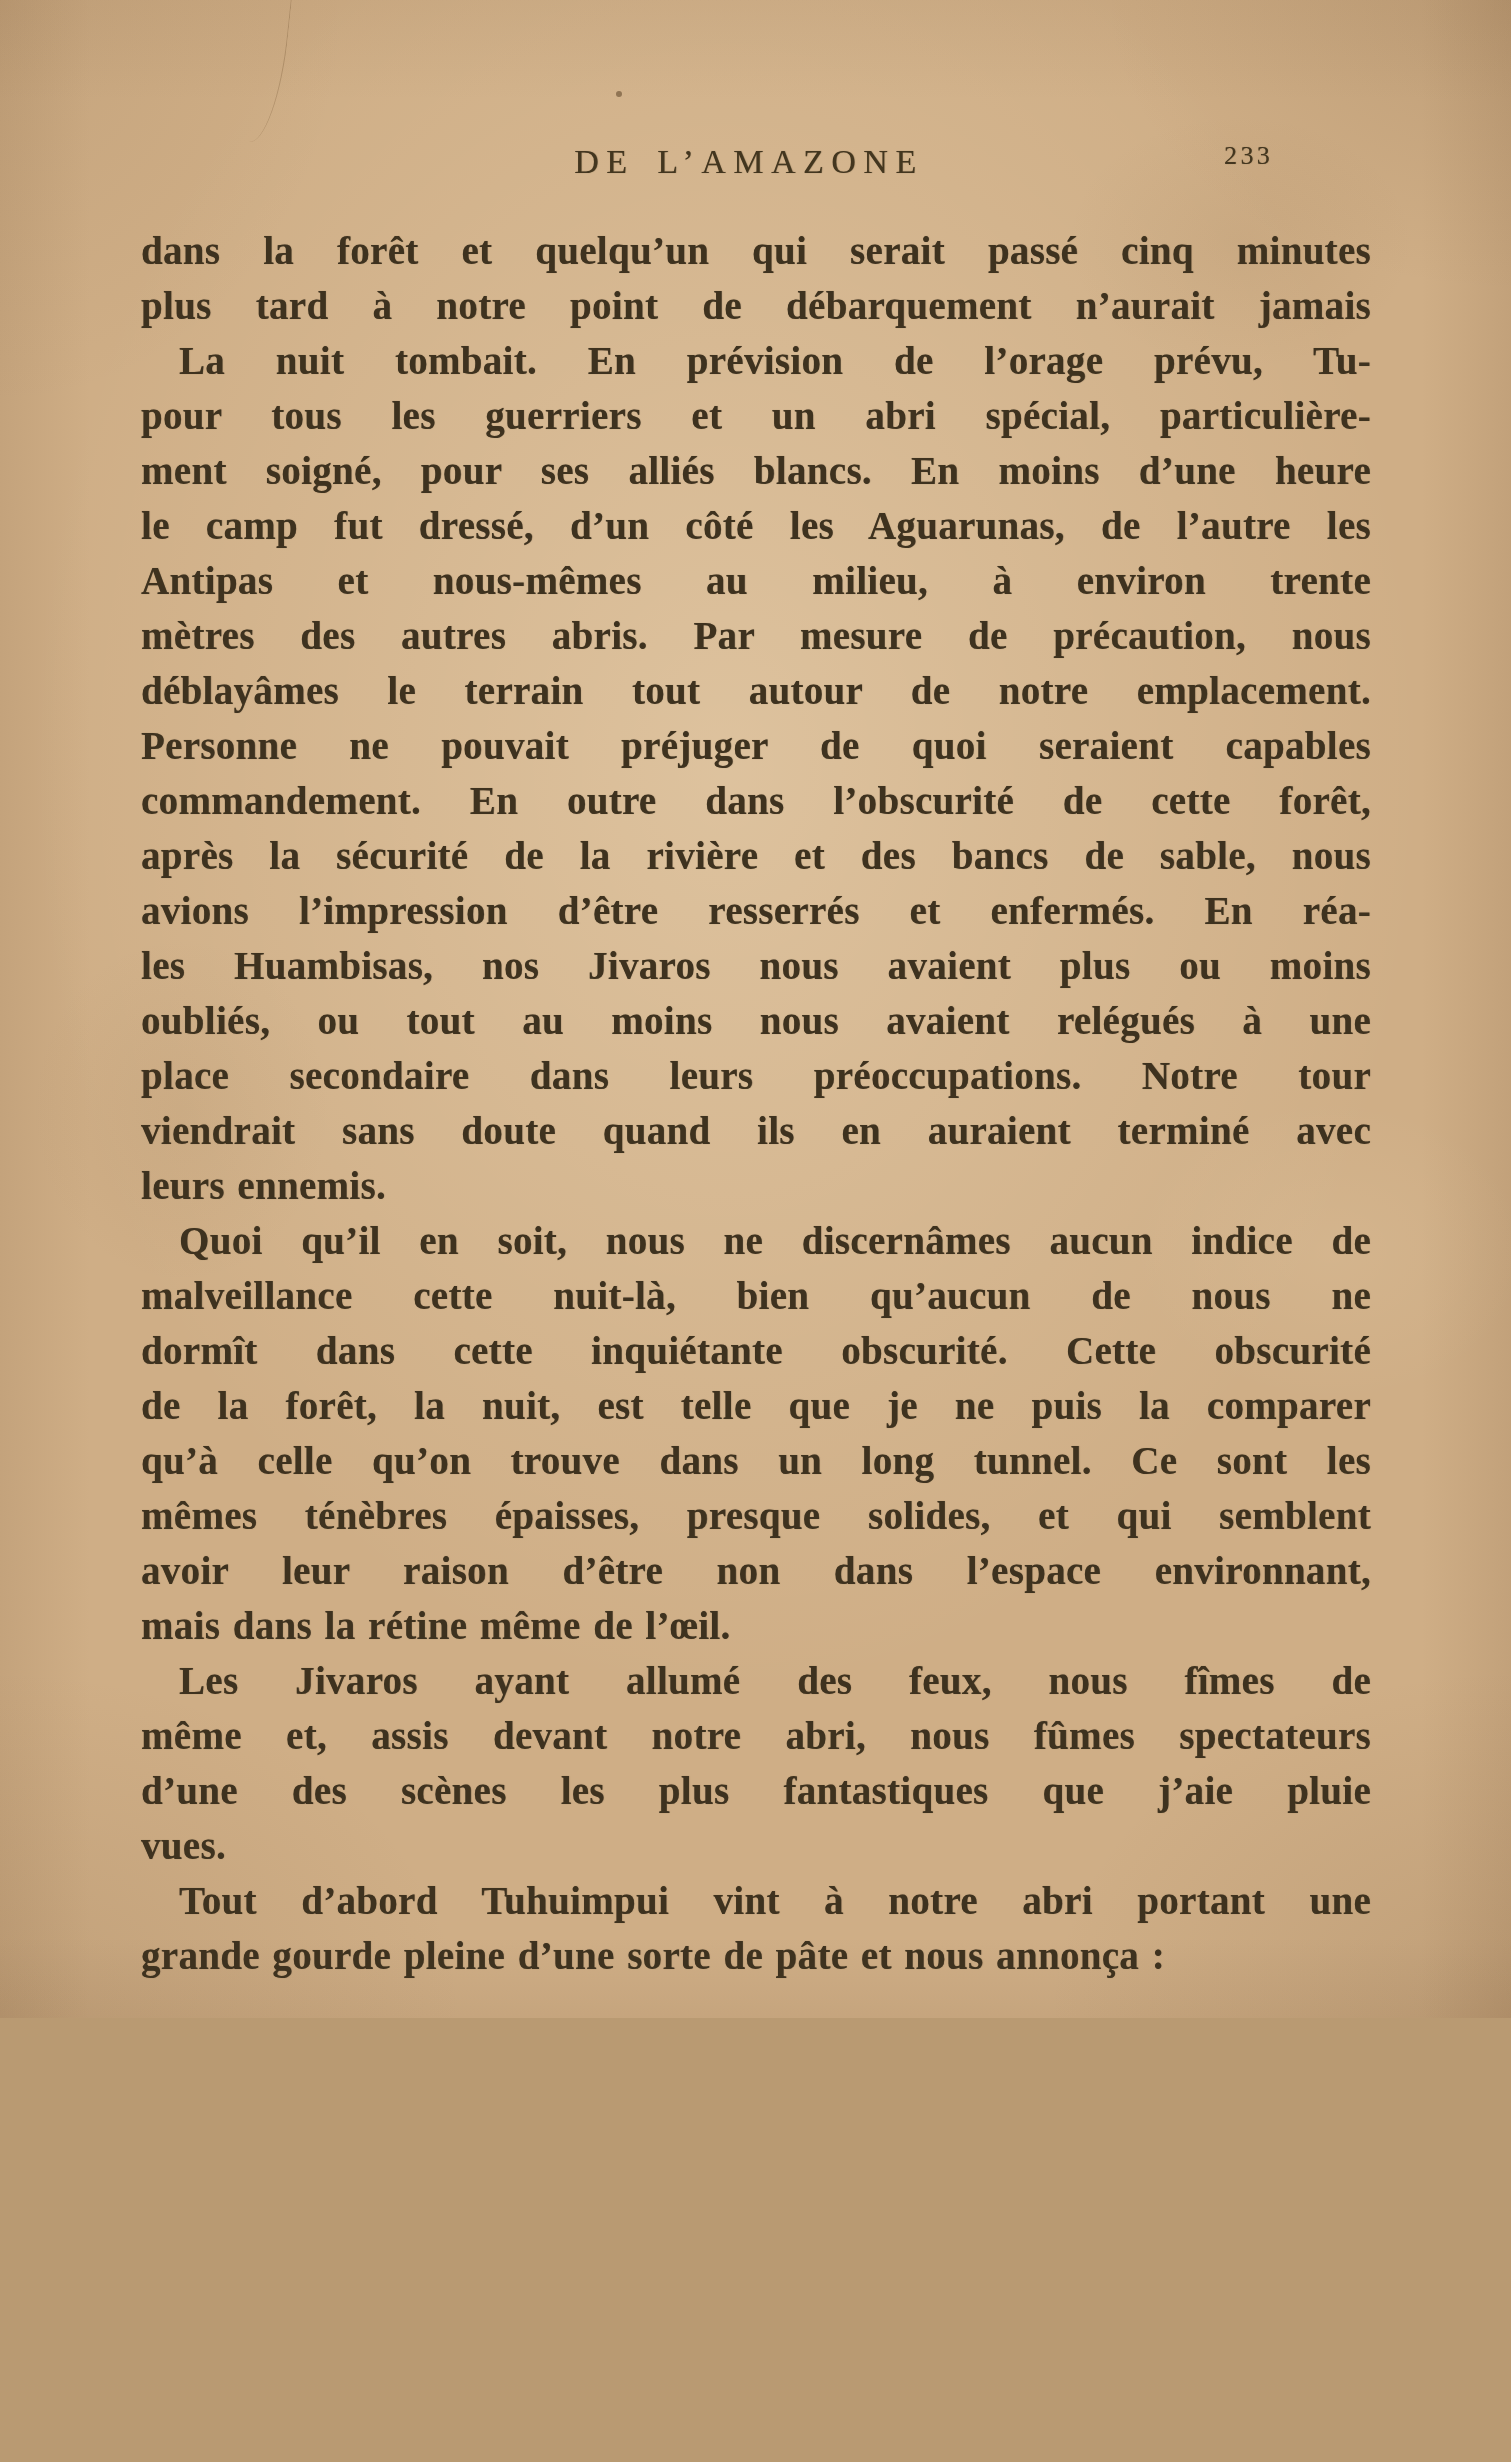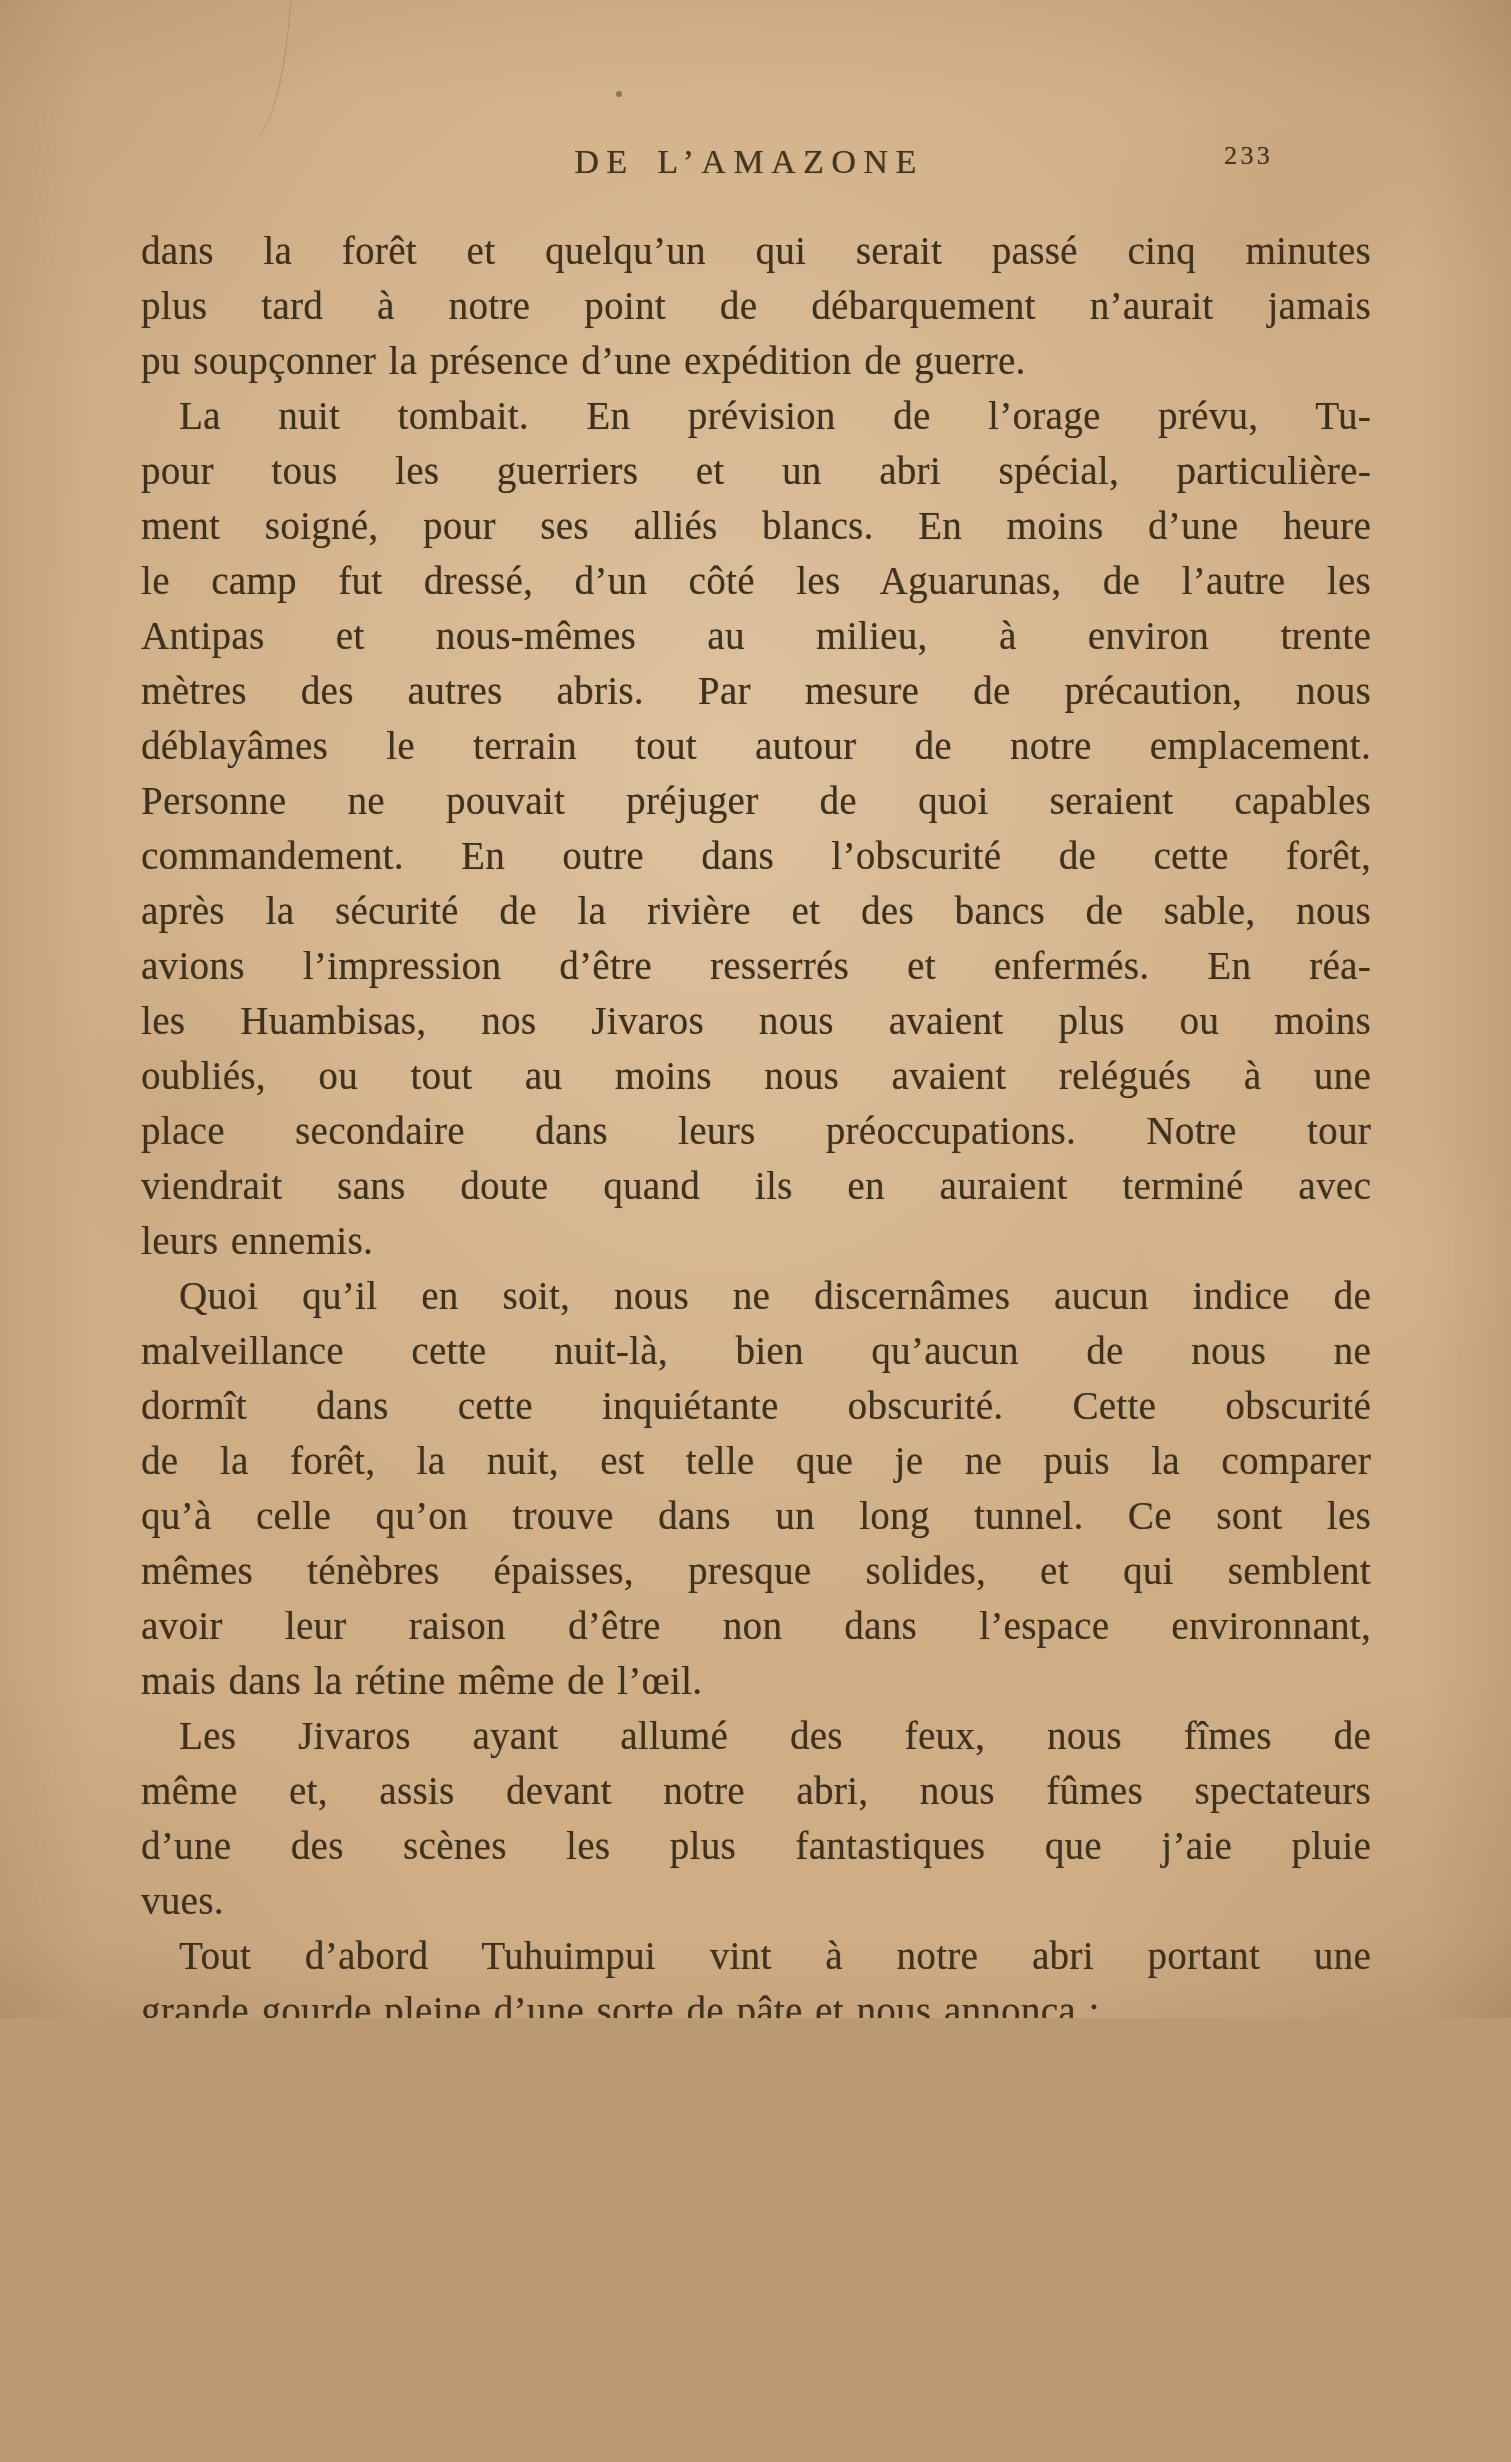--- a/index.html
+++ b/index.html
@@ -57,20 +57,21 @@
     color: #43361f;
     text-shadow: 0.4px 0.4px 0.8px rgba(67, 54, 31, 0.55);
   }
 
   
   .text-block {
     position: absolute;
     top: 223px;
     left: 141px;
     width: 1230px;
+    font-weight: bold;
   }
   .line {
     font-size: 39px;
     line-height: 55px;
     text-align: justify;
     text-align-last: justify;
     word-spacing: 2.5px;
     letter-spacing: 0.3px;
     white-space: normal;
     color: #3e321f;
@@ -115,21 +116,20 @@
 
 <div class="page">
   <header class="running-head">
     <span class="running-title">DE L’AMAZONE</span>
     <span class="folio">233</span>
   </header>
 
   <main class="text-block" id="text-block">
       <div class="line">dans la forêt et quelqu’un qui serait passé cinq minutes</div>
       <div class="line">plus tard à notre point de débarquement n’aurait jamais</div>
-      <div class="line last">pu soupçonner la présence d’une expédition de guerre.</div>
       <div class="line indent">La nuit tombait. En prévision de l’orage prévu, Tu-</div>
       <div class="line">pour tous les guerriers et un abri spécial, particulière-</div>
       <div class="line">ment soigné, pour ses alliés blancs. En moins d’une heure</div>
       <div class="line">le camp fut dressé, d’un côté les Aguarunas, de l’autre les</div>
       <div class="line">Antipas et nous-mêmes au milieu, à environ trente</div>
       <div class="line">mètres des autres abris. Par mesure de précaution, nous</div>
       <div class="line">déblayâmes le terrain tout autour de notre emplacement.</div>
       <div class="line">Personne ne pouvait préjuger de quoi seraient capables</div>
       <div class="line">commandement. En outre dans l’obscurité de cette forêt,</div>
       <div class="line">après la sécurité de la rivière et des bancs de sable, nous</div>

